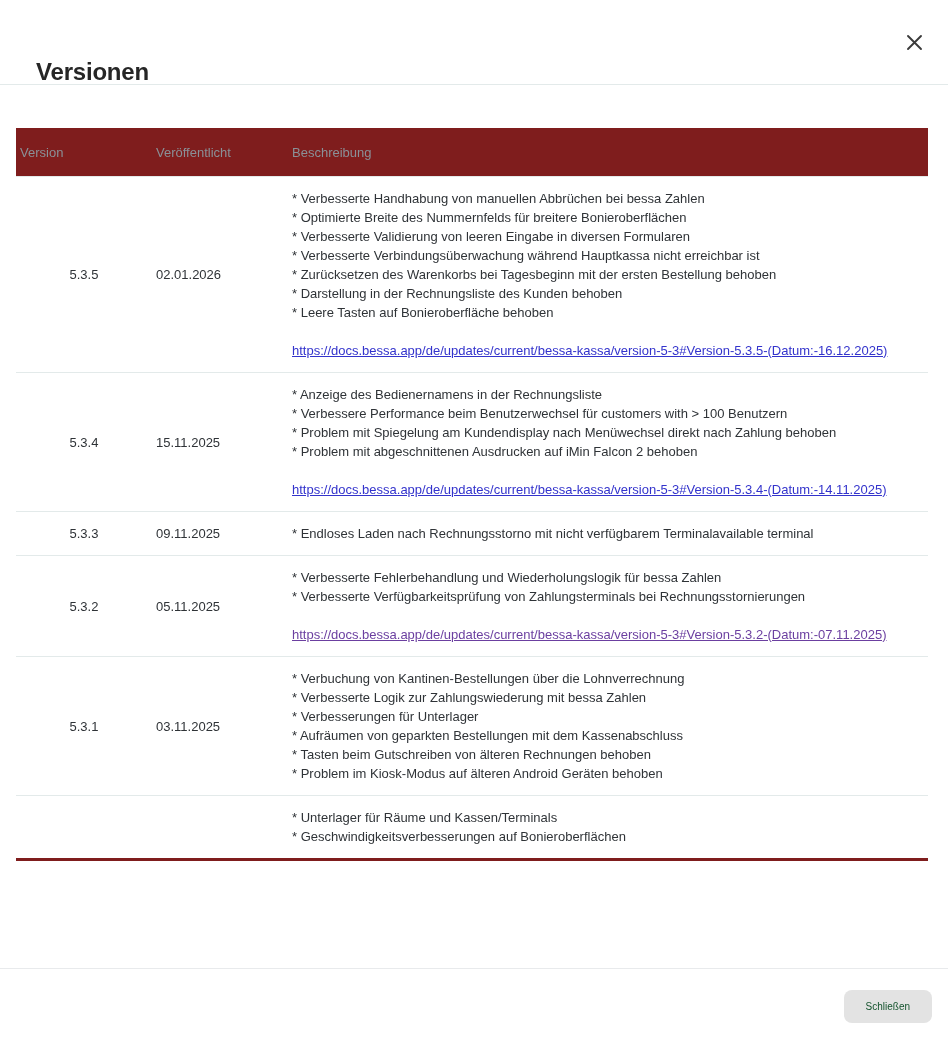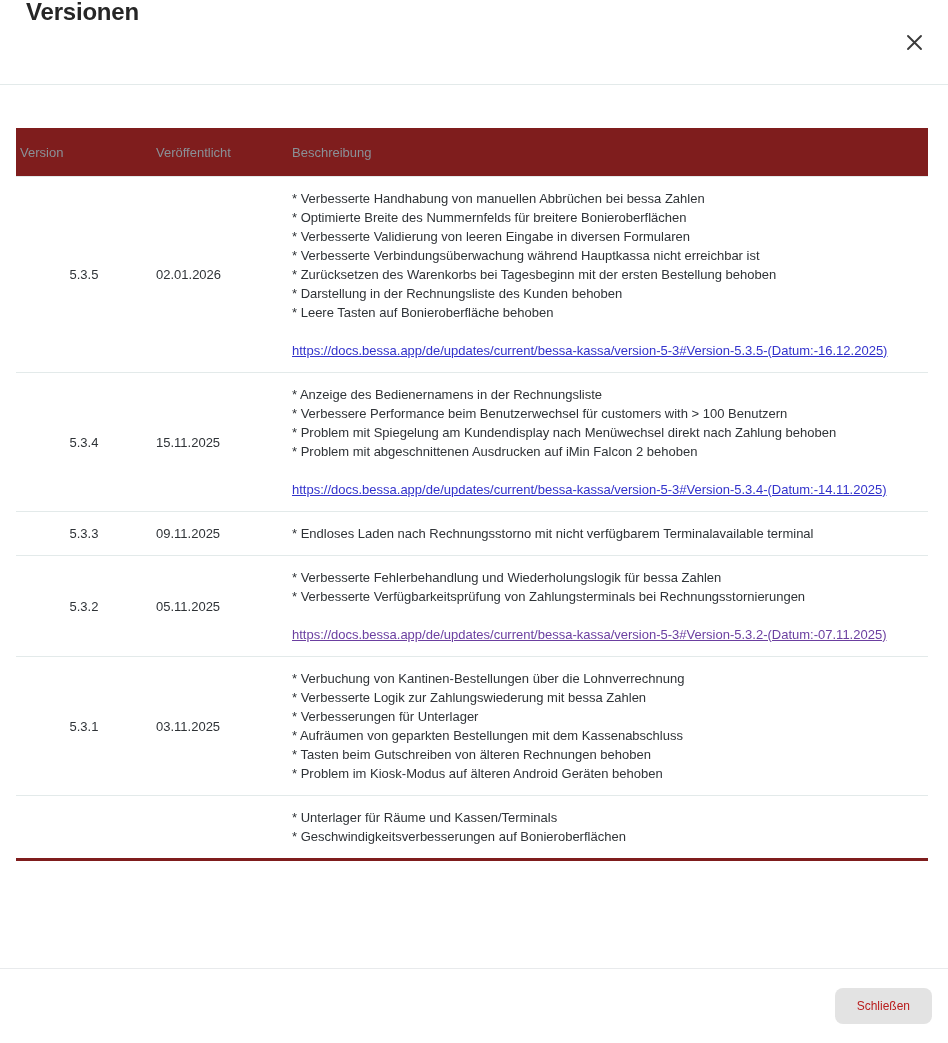--- a/index.html
+++ b/index.html
@@ -21,22 +21,22 @@
     flex-direction: column;
   }
 
   
   .dlg-header {
     position: relative;
     height: 85px;
     flex: 0 0 85px;
     border-bottom: 1px solid #e3eaea;
     display: flex;
-    align-items: flex-start;
-    padding: 0 26px;
+    align-items: flex-end;
+    padding: 0 36px;
   }
   .dlg-title {
     font-size: 24px;
     font-weight: bold;
     letter-spacing: -0.2px;
     color: #262626;
     line-height: 1;
   }
   .close-btn {
     position: absolute;
@@ -130,24 +130,24 @@
     height: 75px;
     border-top: 1px solid #e8eaec;
     display: flex;
     align-items: center;
     justify-content: flex-end;
     padding: 0 16px;
     background: #ffffff;
   }
   .close-action {
     background: #e3e3e3;
-    color: #b91c1c;
+    color: #14532d;
     border: none;
     border-radius: 8px;
-    font-size: 12px;
+    font-size: 10px;
     font-family: "Liberation Sans", sans-serif;
     padding: 11px 22px;
     cursor: default;
   }
 </style>
 </head>
 <body>
 
 <div class="dialog">
 

